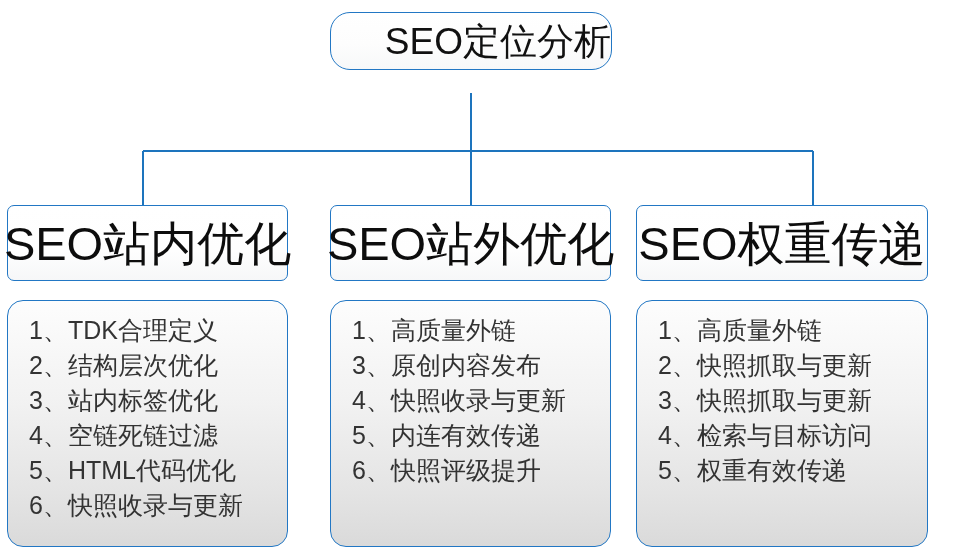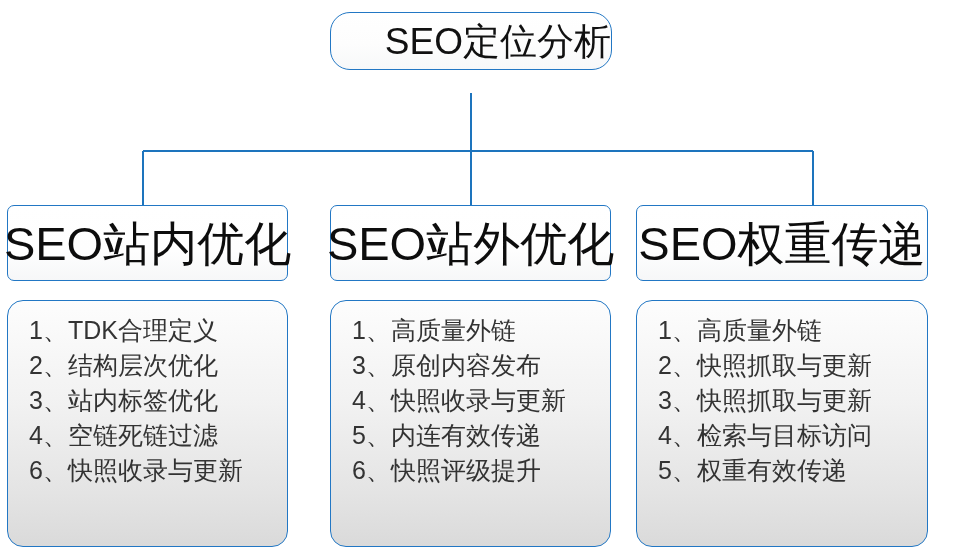--- a/index.html
+++ b/index.html
@@ -132,20 +132,21 @@
   <div class="column col-1">
     <div class="col-header">
       <span class="col-header-label">SEO站内优化</span>
     </div>
     <div class="col-body">
       <ul class="col-list">
         <li><span class="li-num">1、</span><span class="li-text">TDK合理定义</span></li>
         <li><span class="li-num">2、</span><span class="li-text">结构层次优化</span></li>
         <li><span class="li-num">3、</span><span class="li-text">站内标签优化</span></li>
         <li><span class="li-num">4、</span><span class="li-text">空链死链过滤</span></li>
+        <li><span class="li-num">5、</span><span class="li-text">HTML代码优化</span></li>
         <li><span class="li-num">6、</span><span class="li-text">快照收录与更新</span></li>
       </ul>
     </div>
   </div>
 
   <div class="column col-2">
     <div class="col-header">
       <span class="col-header-label">SEO站外优化</span>
     </div>
     <div class="col-body">

